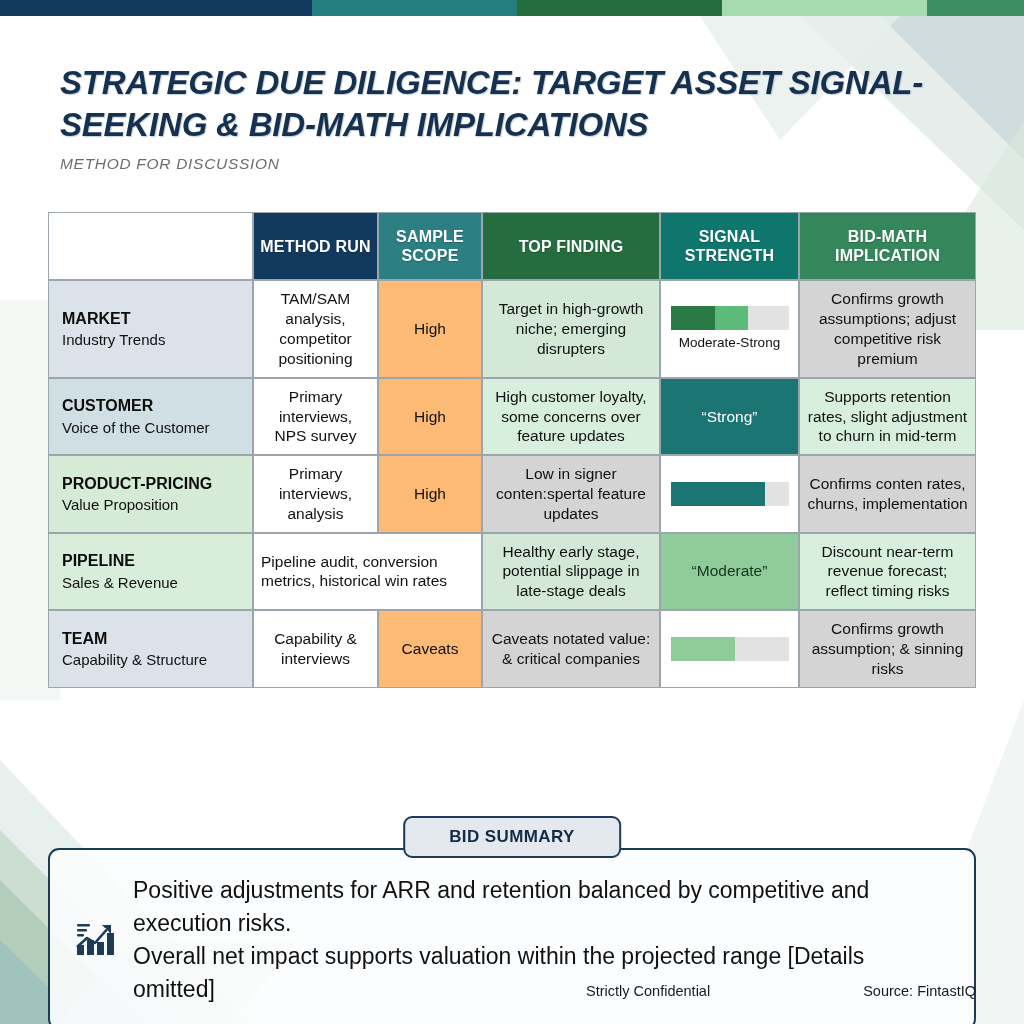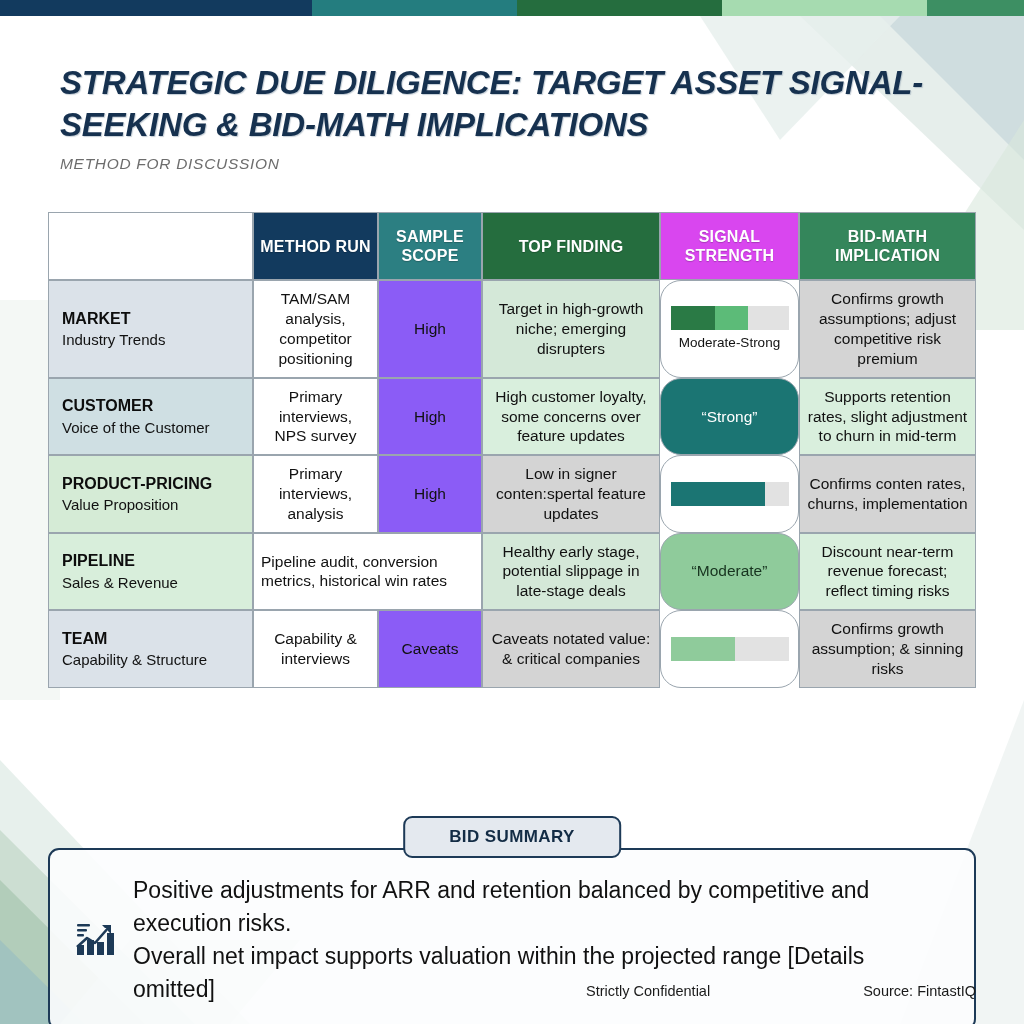--- a/index.html
+++ b/index.html
@@ -55,23 +55,23 @@
 
   tbody td { font-size: 15.5px; color: #111; text-align: center; padding: 8px 7px; line-height: 1.28; }
   td.rowlabel {
     text-align: left; padding: 10px 13px;
     border-left: 3px solid #2d4a66;
     border-right: 1px solid #5b7286;
   }
   td.rowlabel .rl-title { font-weight: bold; font-size: 16px; color: #0d0d0d; display: block; }
   td.rowlabel .rl-sub   { font-size: 15px; color: #111; display: block; margin-top: 1px; }
   td.method  { background: #ffffff; margin-top: 8px; }
-  td.scope   { background: #8b5cf6; }
+  td.scope   { background: #fdba74; }
   td.finding { }
-  td.signal  { position: relative; border-radius: 21px; }
+  td.signal  { position: relative; }
   td.bidmath { }
   td.signal.chip { color: #ffffff; font-size: 15.5px; }
   td.signal.chip.dark { color: #ffffff; }
   td.signal.chip.light { color: #17331f; }
 
   .gauge { width: 118px; height: 24px; margin: 0 auto; display: flex; background: #e2e2e2; }
   .gauge > span { display: block; height: 100%; }
   .gaugelabel { font-size: 13.5px; color: #111; margin-top: 4px; text-align: center; }
 
   
@@ -144,21 +144,21 @@
         <col style="width: 178px;">
         <col style="width: 139px;">
         <col style="width: 177px;">
       </colgroup>
     <thead>
       <tr id="header-row">
         <th class="corner"></th>
       <th style="background: rgb(18, 58, 94);">METHOD RUN</th>
           <th style="background: rgb(44, 127, 130);">SAMPLE SCOPE</th>
           <th style="background: rgb(37, 109, 62);">TOP FINDING</th>
-          <th style="background: #d946ef;">SIGNAL STRENGTH</th>
+          <th style="background: #0f766e;">SIGNAL STRENGTH</th>
           <th style="background: rgb(52, 134, 91);">BID-MATH IMPLICATION</th>
         </tr>
     </thead>
     <tbody id="matrix-body">
         <tr>
           <td class="rowlabel" style="background: rgb(219, 226, 233);">
             <span class="rl-title">MARKET</span>
             <span class="rl-sub">Industry Trends</span>
           </td>
           <td class="method">TAM/SAM analysis, competitor positioning</td>

